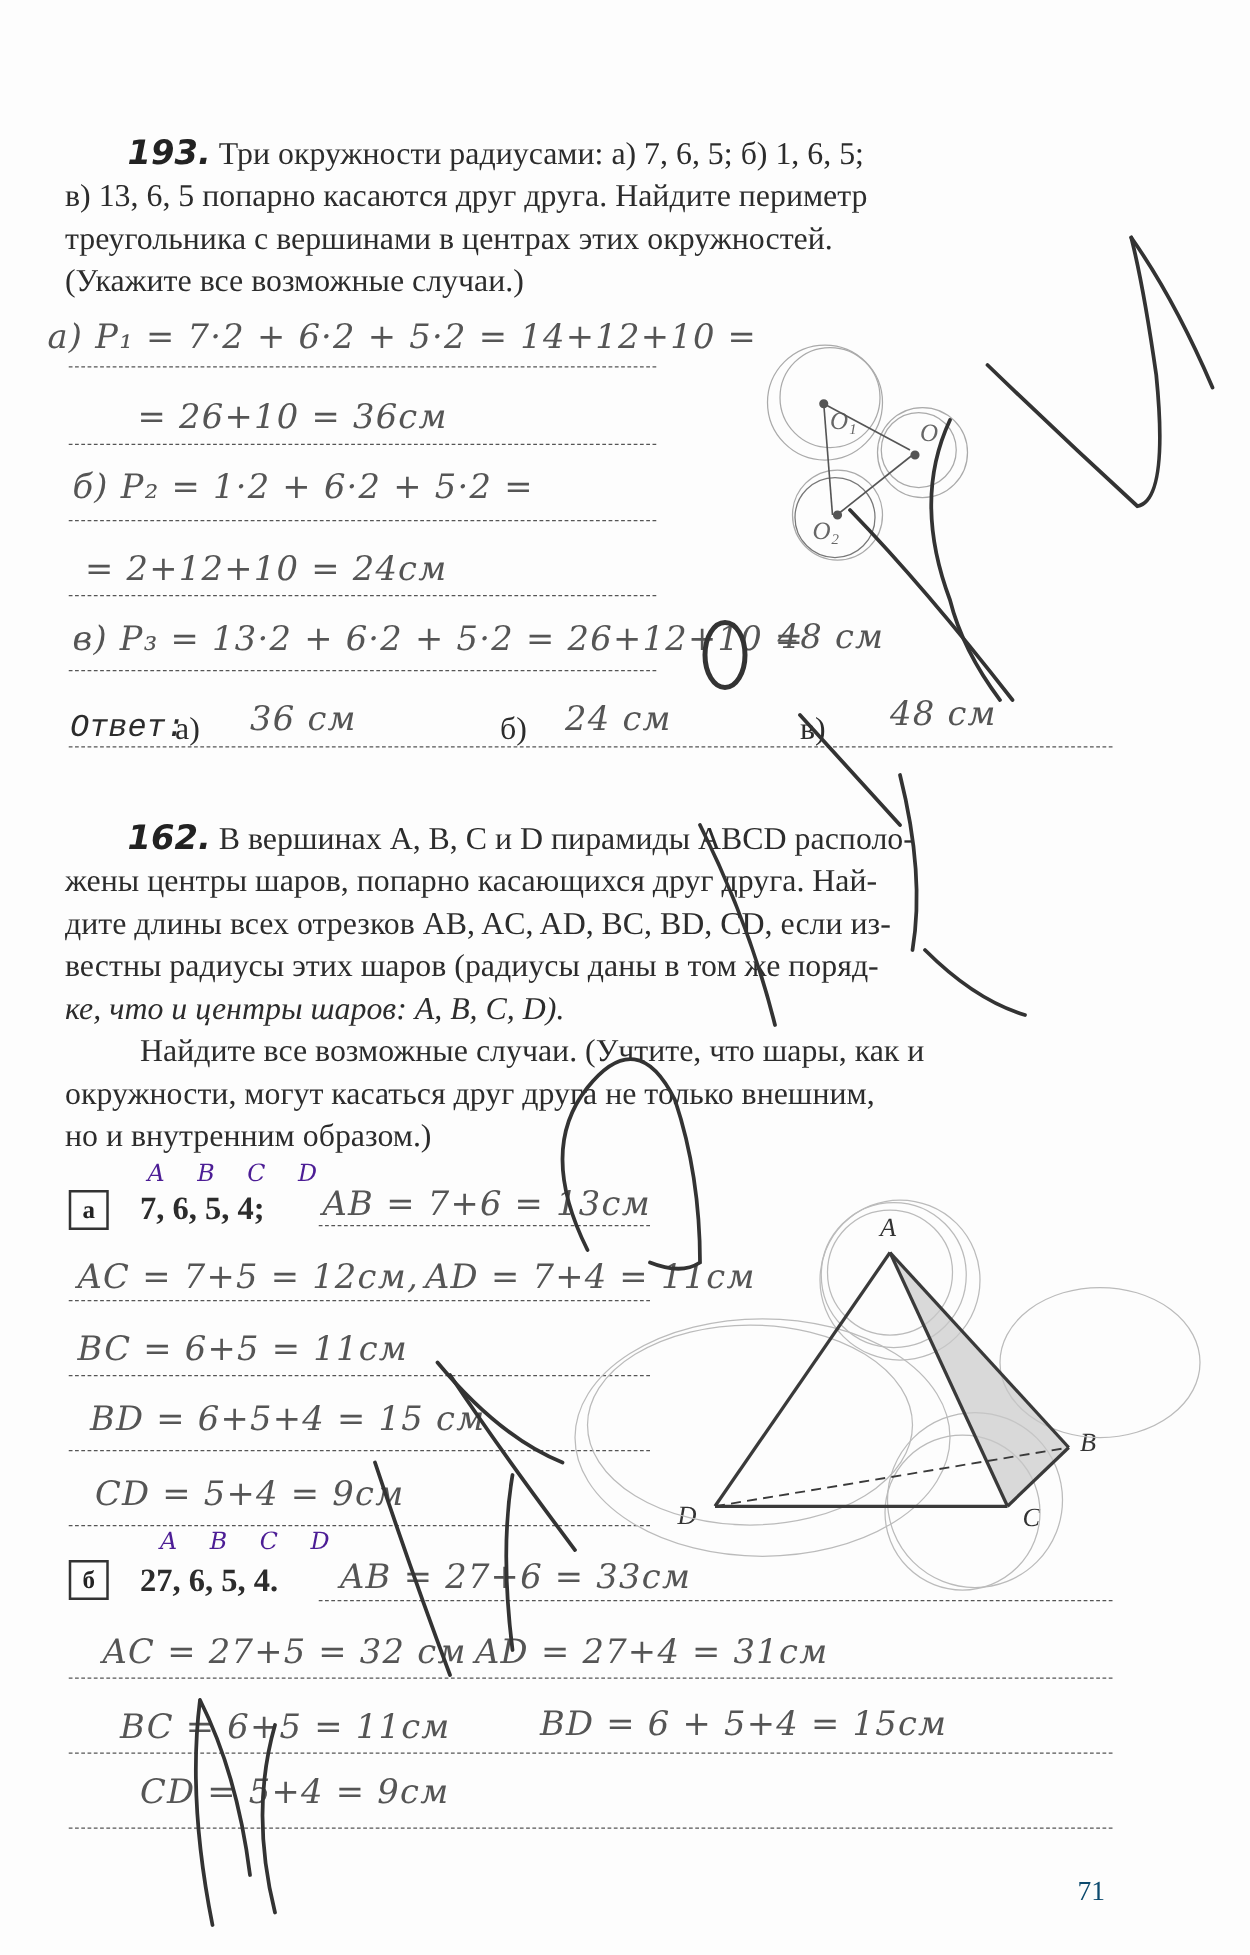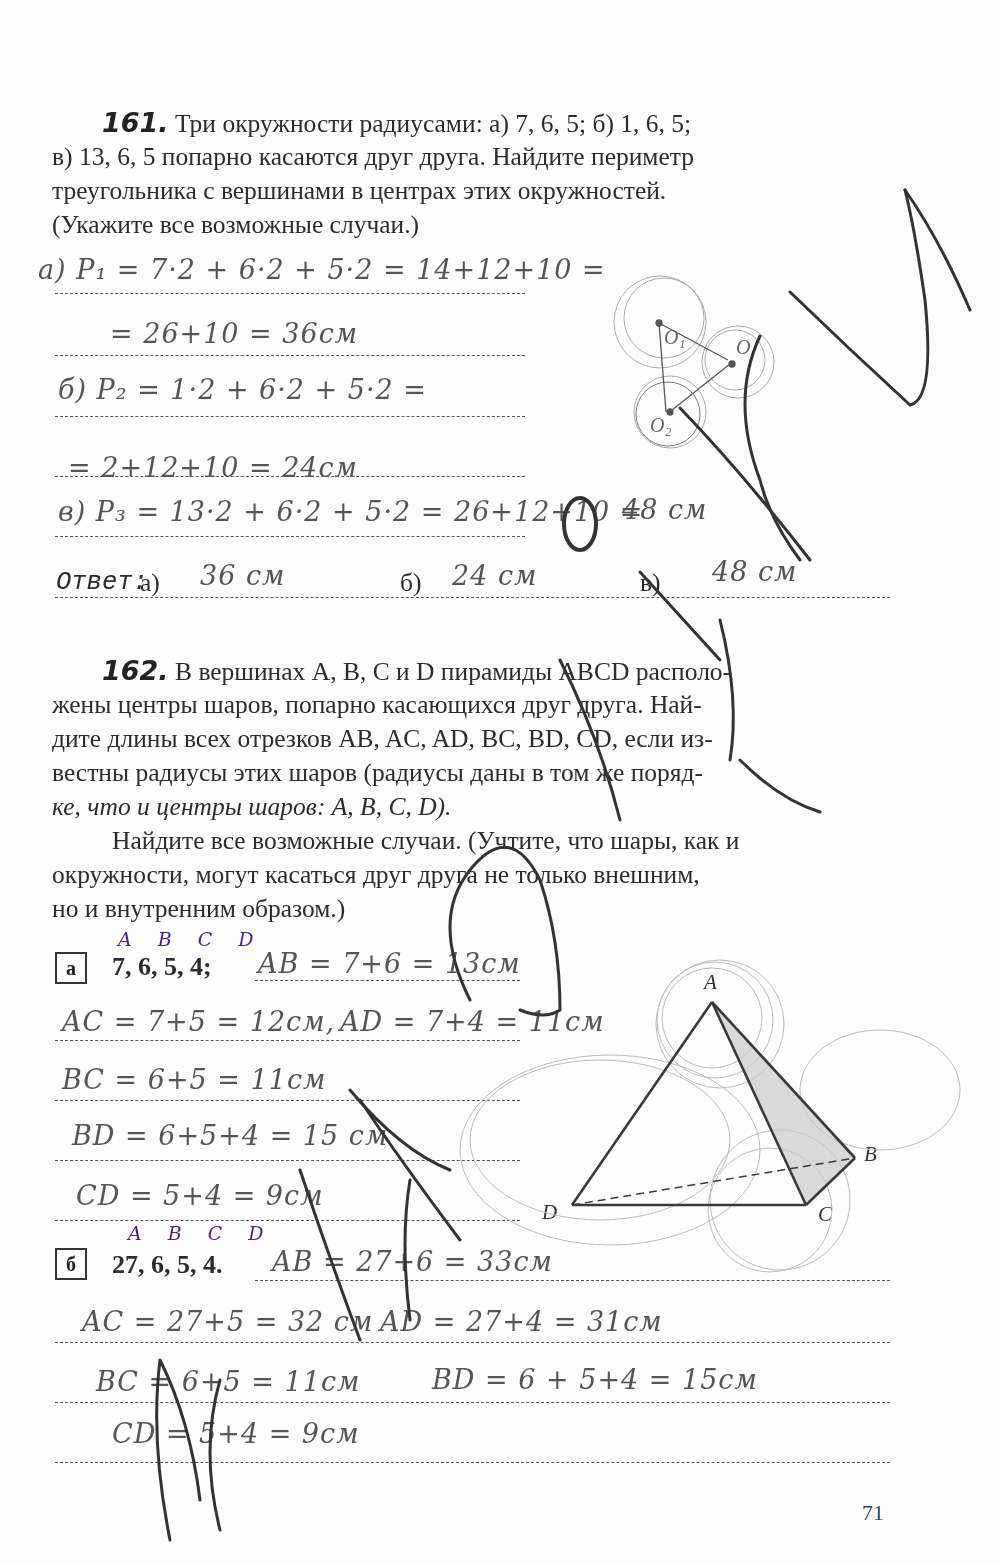--- a/index.html
+++ b/index.html
@@ -17,34 +17,34 @@
   .bold { font-weight:bold; font-size:26px; }
   .small-hand { font-family:"DejaVu Serif",serif; font-style:italic; font-size:19px; color:#4c1d95; letter-spacing:10px; position:absolute; }
   svg { position:absolute; left:0; top:0; }
   .pagenum { position:absolute; left:862px; top:1500px; font-size:22px; color:#0c4a6e; }
 </style>
 </head>
 <body>
 
 <div>
   <div class="line print" style="top:106px;left:102px;">
-    <span class="num">161.</span>
+    <span class="num">193.</span>
     <span>Три окружности радиусами: а) 7, 6, 5; б) 1, 6, 5;</span>
   </div>
   <div class="line print" style="top:140px;">в) 13, 6, 5 попарно касаются друг друга. Найдите периметр</div>
   <div class="line print" style="top:174px;">треугольника с вершинами в центрах этих окружностей.</div>
   <div class="line print" style="top:208px;">(Укажите все возможные случаи.)</div>
 
   <div class="hand" style="left:38px;top:254px;">а) P₁ = 7·2 + 6·2 + 5·2 = 14+12+10 =</div>
   <div class="dash" style="left:55px;top:293px;width:470px;"></div>
   <div class="hand" style="left:110px;top:318px;">= 26+10 = 36см</div>
   <div class="dash" style="left:55px;top:355px;width:470px;"></div>
   <div class="hand" style="left:58px;top:374px;">б) P₂ = 1·2 + 6·2 + 5·2 =</div>
   <div class="dash" style="left:55px;top:416px;width:470px;"></div>
-  <div class="hand" style="left:68px;top:440px;margin-top:12px;">= 2+12+10 = 24см</div>
+  <div class="hand" style="left:68px;top:440px;">= 2+12+10 = 24см</div>
   <div class="dash" style="left:55px;top:476px;width:470px;"></div>
   <div class="hand" style="left:58px;top:496px;">в) P₃ = 13·2 + 6·2 + 5·2 = 26+12+10 =</div>
   <div class="hand" style="left:622px;top:494px;">48 см</div>
   <div class="dash" style="left:55px;top:536px;width:470px;"></div>
 
   <div>
     <span class="abs print it" style="left:56px;top:566px;font-family:Liberation Mono, monospace;">Ответ:</span>
     <span class="abs print" style="left:140px;top:566px;">а)</span>
     <span class="hand" style="left:200px;top:560px;">36 см</span>
     <span class="abs print" style="left:400px;top:566px;">б)</span>

